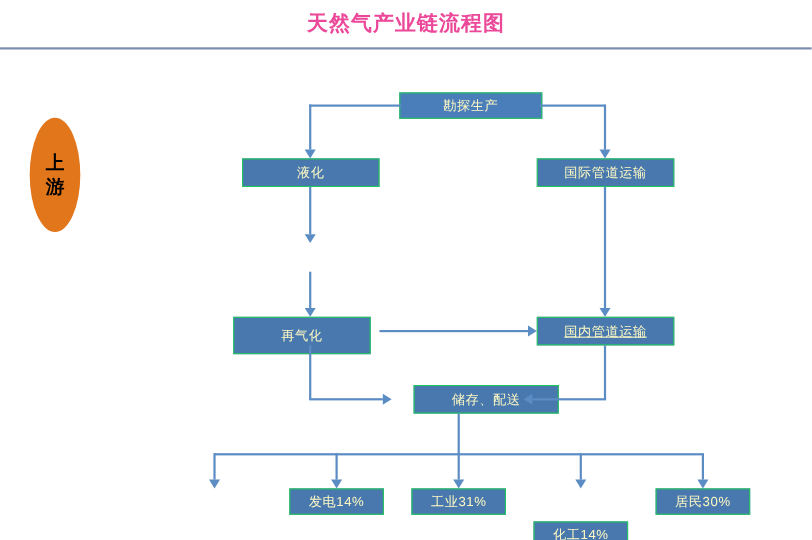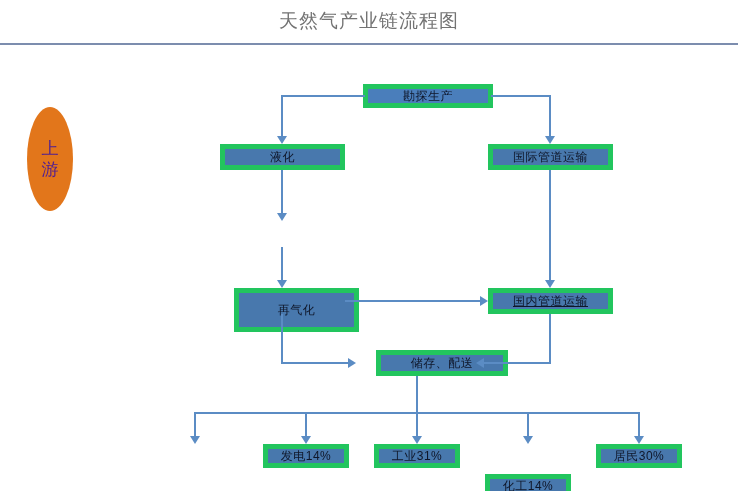--- a/index.html
+++ b/index.html
@@ -29,64 +29,64 @@
     width: 738px;
     height: 45px;
   }
   #page-title {
     position: absolute;
     left: 0;
     top: 8px;
     width: 738px;
     text-align: center;
     font-size: 19px;
-    font-weight: normal;
+    font-weight: bold;
     letter-spacing: 1px;
-    color: #737373;
+    color: #ec4899;
   }
   #title-divider {
     position: absolute;
     left: 0;
     top: 43px;
     width: 738px;
     height: 2px;
     background: #7c8dae;
   }
 
   
   .stage-ellipse {
     position: absolute;
     width: 46px;
     height: 104px;
     border-radius: 50% / 50%;
     background: #e2761b;
-    color: #4c1d95;
+    color: #000000;
     font-size: 17px;
-    font-weight: normal;
+    font-weight: bold;
     line-height: 21px;
     display: flex;
     align-items: center;
     justify-content: center;
     text-align: center;
     letter-spacing: 0px;
   }
   .stage-ellipse span {
     display: block;
     width: 20px;
     word-break: break-all;
   }
   #stage-upstream { left: 27px; top: 107px; }
   #stage-downstream { left: 27px; top: 330px; }
 
   
   .flow-box {
     position: absolute;
     background: #4878ad;
-    border: 5px solid #22c55e;
-    color: #0f172a;
+    border: 1px solid #22c55e;
+    color: #fef9c3;
     font-size: 12px;
     display: flex;
     align-items: center;
     justify-content: center;
     text-align: center;
     box-sizing: border-box;
     letter-spacing: 0.5px;
   }
   .flow-box.level1 { background: #4a7ebb; }
 
@@ -139,21 +139,21 @@
 
   <div class="flow-box" style="left:220px; top:144px; width:125px; height:26px;">
     <span>液化</span>
   </div>
 
   <div class="flow-box" style="left:488px; top:144px; width:125px; height:26px;">
     <span>国际管道运输</span>
   </div>
 
 
-  <div class="flow-box" style="left:234px; top:288px; width:125px; height:44px;">
+  <div class="flow-box" style="left:212px; top:288px; width:125px; height:34px;">
     <span>再气化</span>
   </div>
 
   <div class="flow-box" style="left:488px; top:288px; width:125px; height:26px;text-decoration:underline;">
     <span>国内管道运输</span>
   </div>
 
   <div class="flow-box" style="left:376px; top:350px; width:132px; height:26px;align-items:center;">
     <span>储存、配送</span>
   </div>

